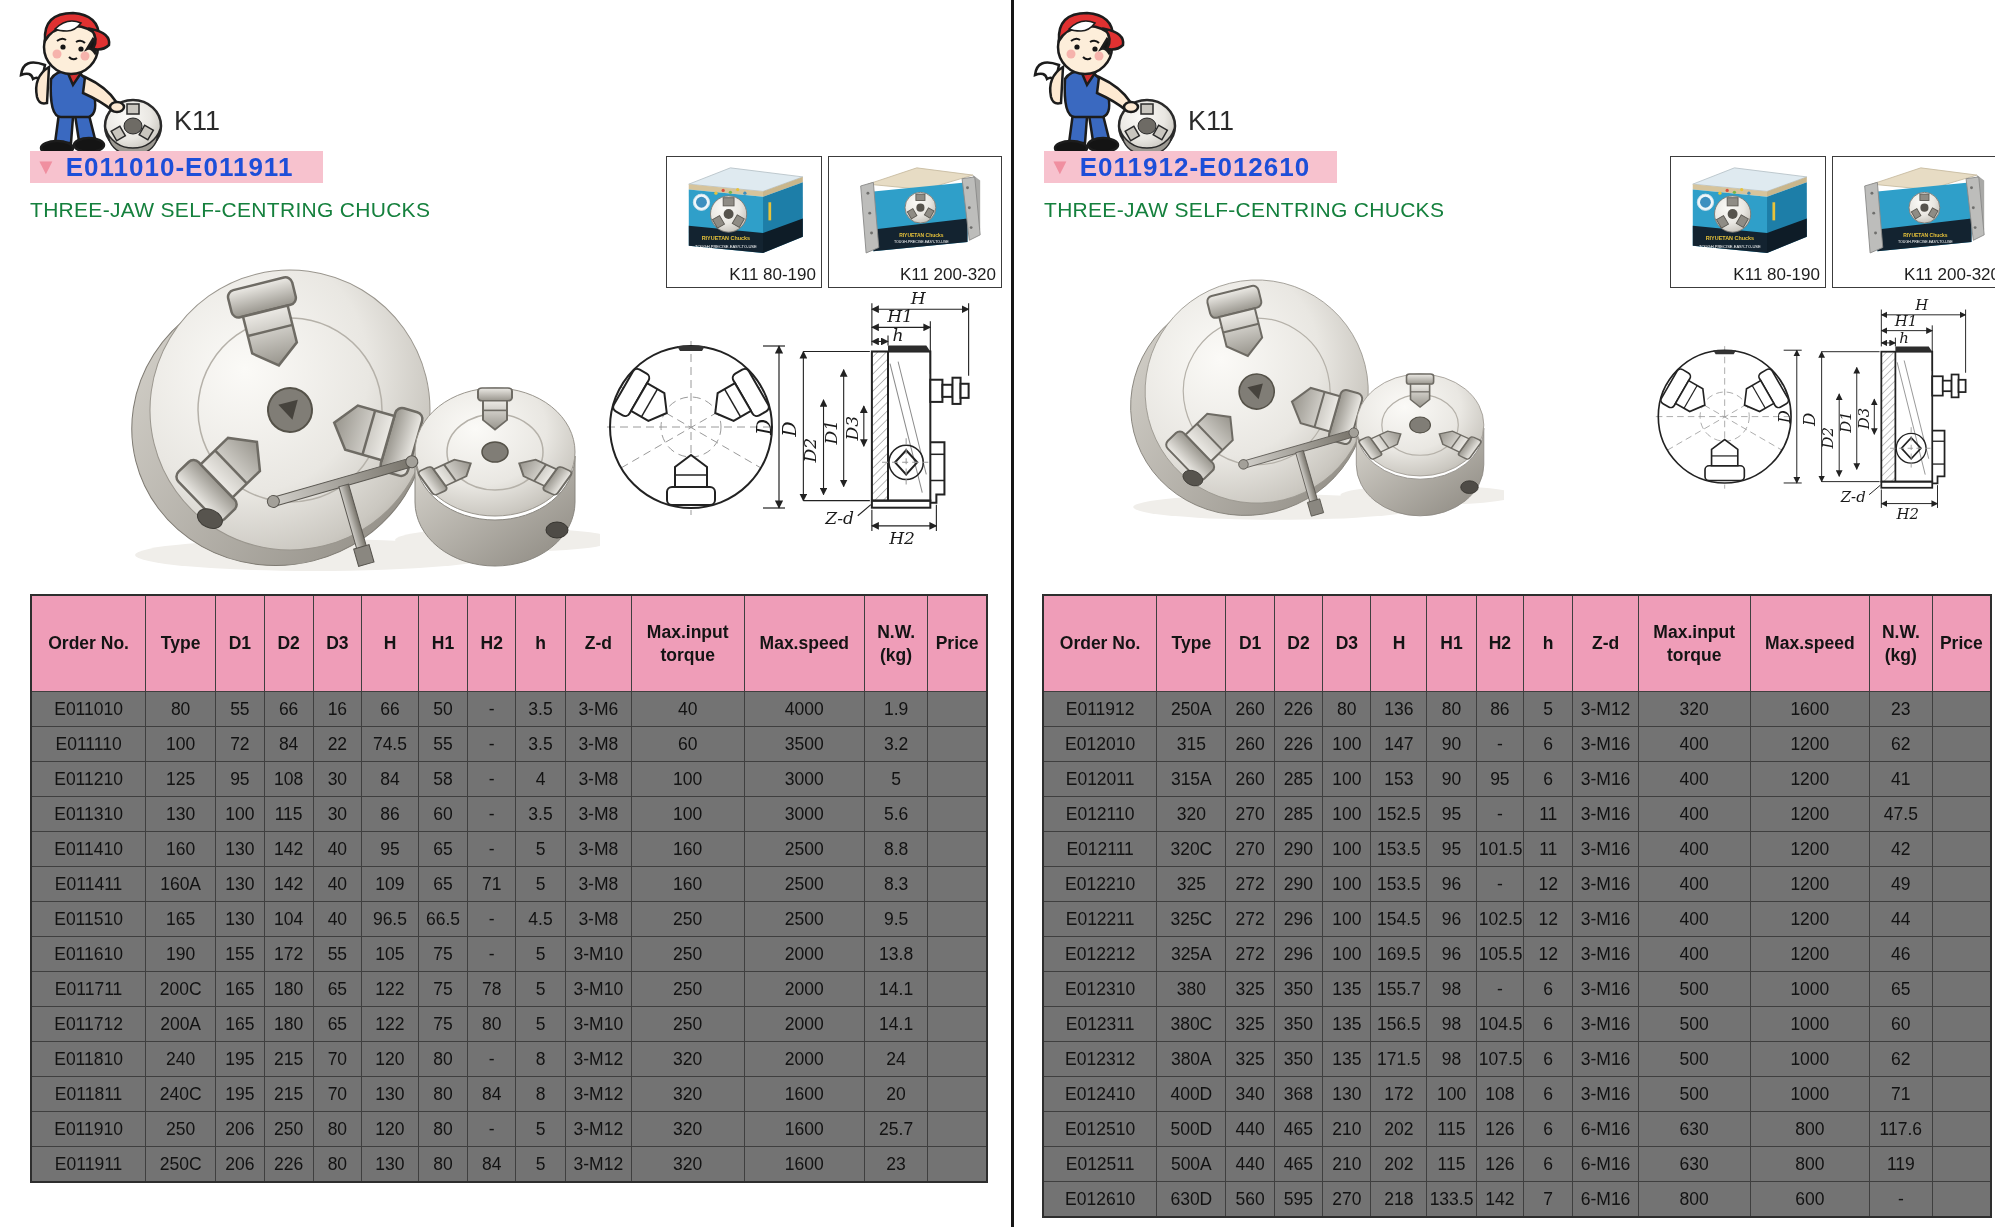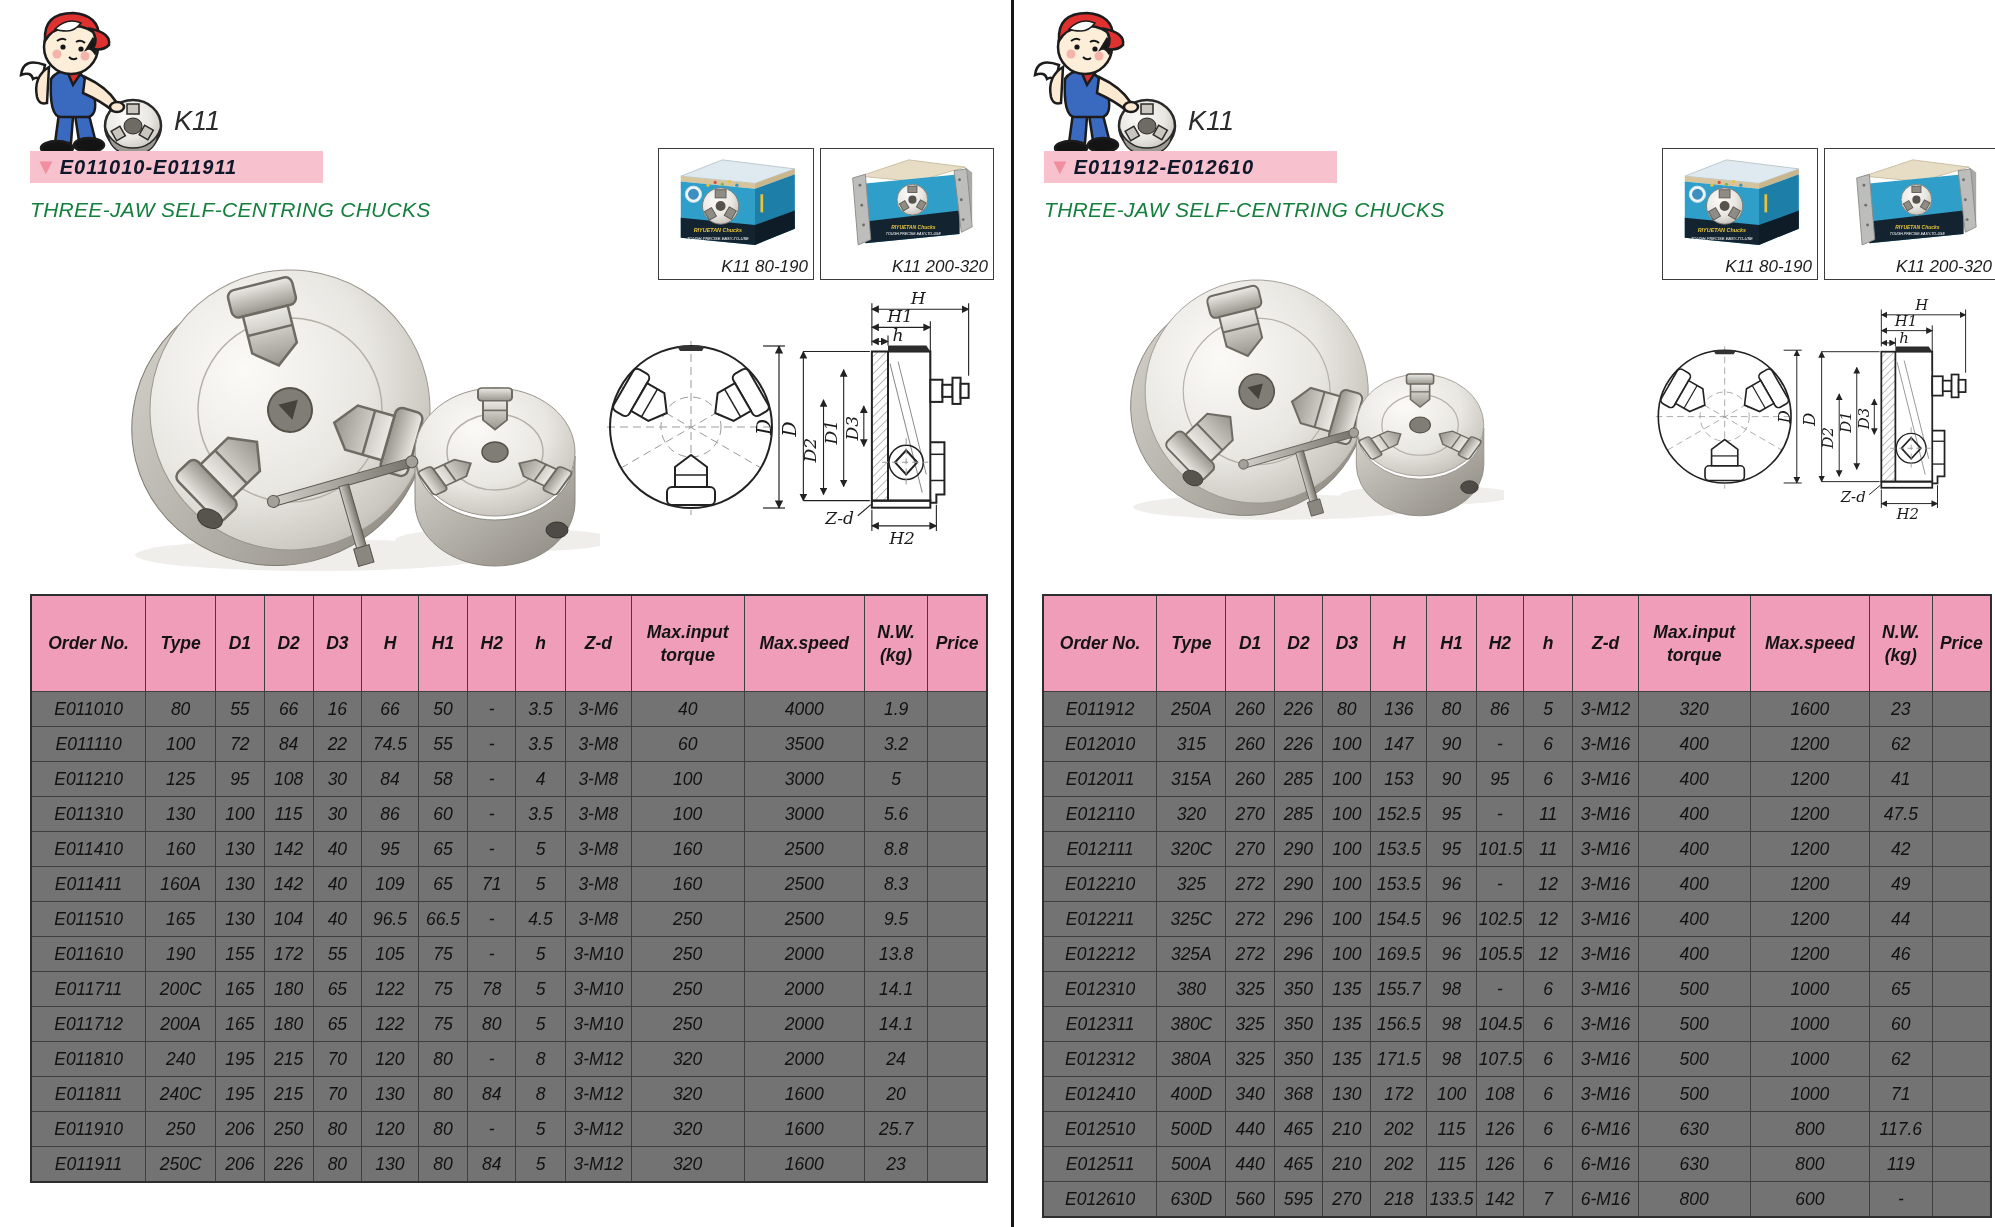--- a/index.html
+++ b/index.html
@@ -1,33 +1,33 @@
 <!DOCTYPE html>
 <html><head>
 <meta charset="utf-8">
 <style>
   html,body{margin:0;padding:0;background:#fff;}
   .page{position:relative;width:1995px;height:1227px;background:#ffffff;overflow:hidden;
         font-family:"Liberation Sans",sans-serif;color:#1a1a1a;}
   .divider{position:absolute;left:1011px;top:0;width:3px;height:1227px;background:#161616;}
-  .panel{position:absolute;top:0;height:1185px;font-style:italic;}
+  .panel{position:absolute;top:0;height:1185px;}
   .panel-left{left:0;width:1011px;}
   .panel-right{left:1014px;width:981px;}
 
   .mascot{position:absolute;left:15px;top:5px;width:152px;height:158px;}
   .brand{position:absolute;left:174px;top:106px;font-size:27px;color:#2b2b2b;}
   .banner{position:absolute;left:30px;top:151px;width:293px;height:32px;background:#f7c2ce;
           display:flex;align-items:center;box-sizing:border-box;padding-left:5px;}
   .banner .tri{font-size:22px;line-height:1;color:#f08fa0;}
-  .banner .rng{font-size:20px;font-weight:bold;color:#0f172a;letter-spacing:1px;margin-left:3px;
+  .banner .rng{font-size:26px;font-weight:bold;color:#1d4ed8;letter-spacing:1px;margin-left:9px;
                white-space:nowrap;}
   .ptitle{position:absolute;left:30px;top:198px;font-size:21px;color:#15803d;letter-spacing:0.3px;
           white-space:nowrap;}
 
-  .prodbox{position:absolute;top:148px;margin:0;background:#fff;border:1px solid #3c3c3c;text-align:center;}
+  .prodbox{position:absolute;top:148px;margin:8px;background:#fff;border:1px solid #3c3c3c;text-align:center;}
   .box1{left:658px;width:154px;height:130px;}
   .box2{left:820px;width:172px;height:130px;}
   .panel-right .box1{left:648px;}
   .panel-right .box2{left:810px;}
   .prodbox svg{position:absolute;left:0;top:0;width:100%;height:78%;}
   .prodbox figcaption{position:absolute;right:5px;bottom:2px;font-size:17px;color:#1d1d1d;}
 
   .photo,.front,.section{position:absolute;}
   .panel-left .photo{left:105px;top:255px;width:495px;height:325px;}
   .panel-right .photo{left:95px;top:268px;width:395px;height:259px;}

